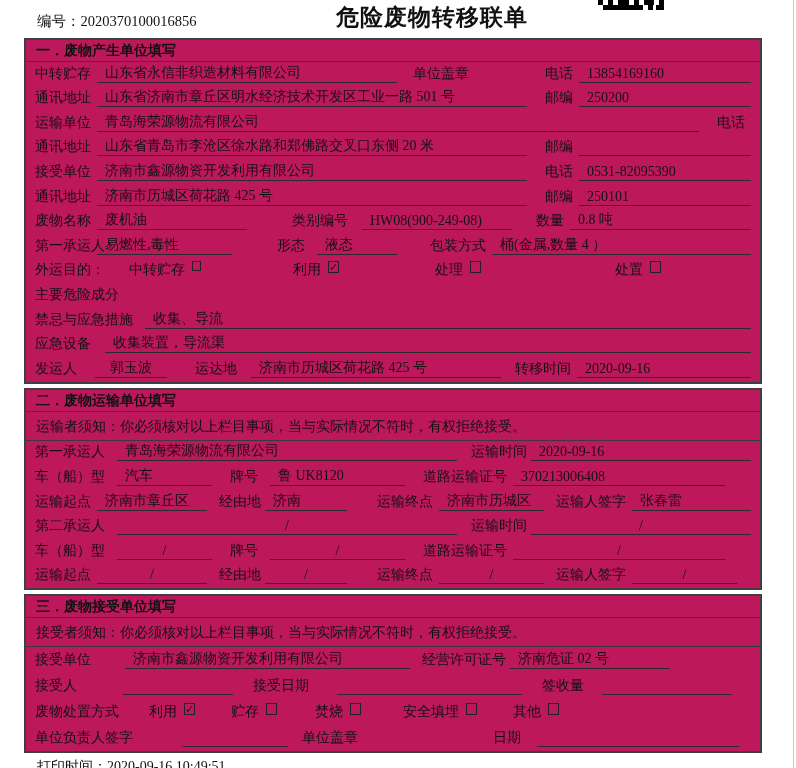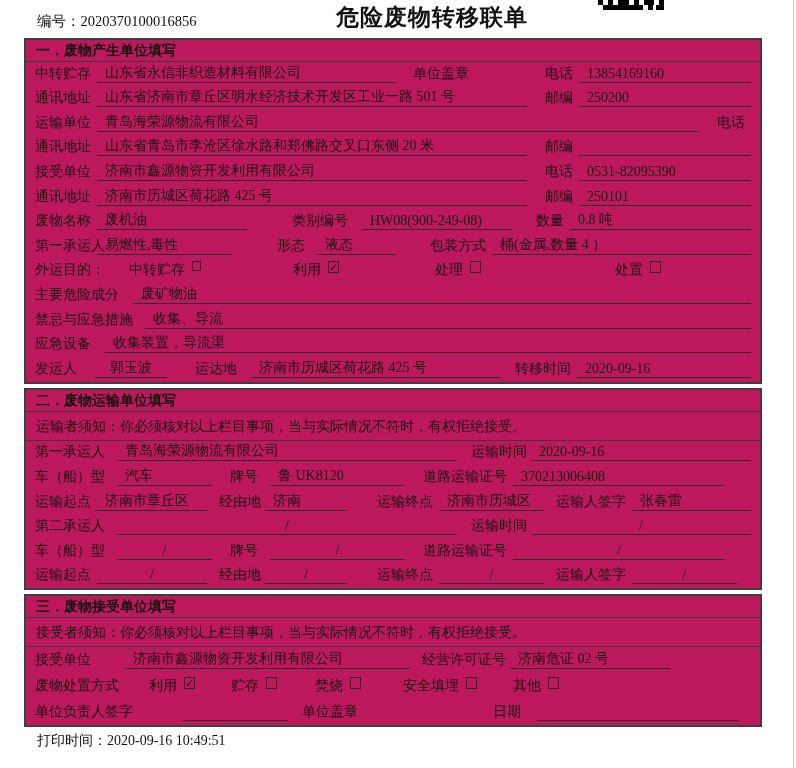--- a/index.html
+++ b/index.html
@@ -147,21 +147,20 @@
         <span class="cb"></span>
       </span>
       <span class="opt" style="margin-left:134px">
         <span>处置</span>
         <span class="cb"></span>
       </span>
     </div>
 
     <div class="row">
       <span class="lbl" style="width:90px">主要危险成分</span>
-      <span class="uv uvfill" style="margin-left:8px">废矿物油</span>
     </div>
 
     <div class="row">
       <span class="lbl" style="width:104px">禁忌与应急措施</span>
       <span class="uv uvfill" style="margin-left:6px">收集、导流</span>
     </div>
 
     <div class="row">
       <span class="lbl w62">应急设备</span>
       <span class="uv uvfill" style="margin-left:8px">收集装置，导流渠</span>
@@ -241,20 +240,29 @@
     <div class="notice">接受者须知：你必须核对以上栏目事项，当与实际情况不符时，有权拒绝接受。</div>
 
     <div class="row row3">
       <span class="lbl w62">接受单位</span>
       <span class="uv" style="width:285px;margin-left:28px">济南市鑫源物资开发利用有限公司</span>
       <span class="lbl" style="margin-left:12px;width:88px">经营许可证号</span>
       <span class="uv" style="width:160px">济南危证 02 号</span>
       <span class="fill"></span>
     </div>
 
+    <div class="row row3">
+      <span class="lbl w62">接受人</span>
+      <span class="uv" style="width:110px;margin-left:26px"></span>
+      <span class="lbl" style="margin-left:20px;width:60px">接受日期</span>
+      <span class="uv" style="width:185px;margin-left:24px"></span>
+      <span class="lbl" style="margin-left:20px;width:46px">签收量</span>
+      <span class="uv" style="width:130px;margin-left:14px"></span>
+      <span class="fill"></span>
+    </div>
 
     <div class="row row3">
       <span class="lbl" style="width:90px">废物处置方式</span>
       <span class="opt" style="margin-left:24px">
         <span>利用</span>
         <span class="cb">✓</span>
       </span>
       <span class="opt" style="margin-left:36px">
         <span>贮存</span>
         <span class="cb"></span>

